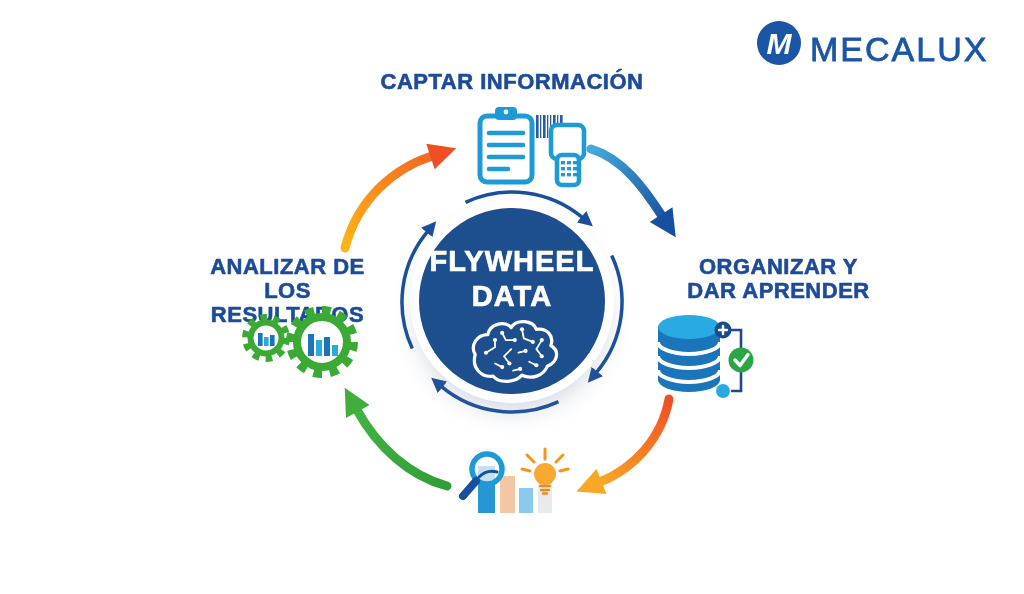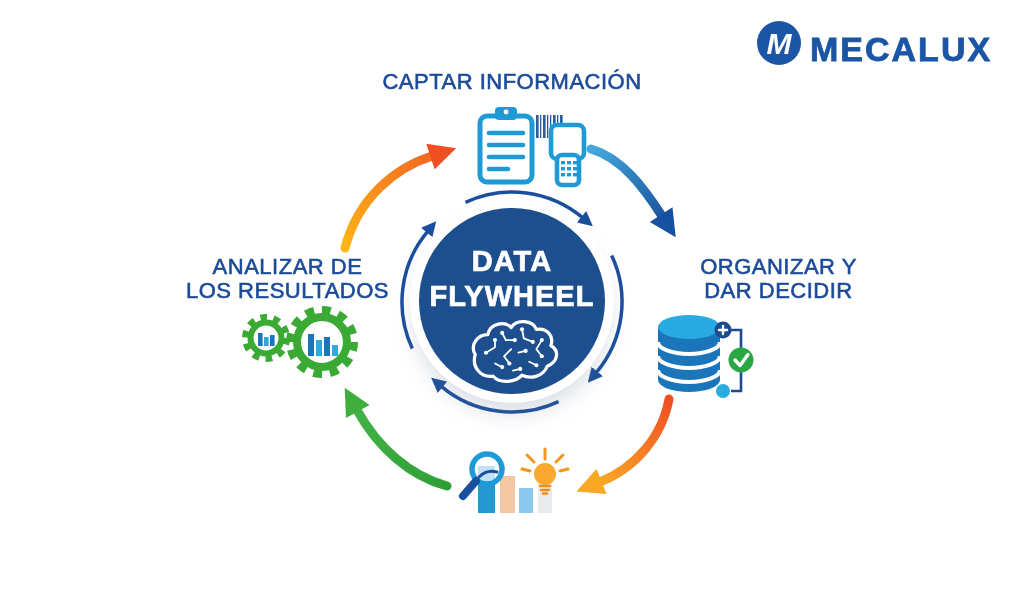--- a/index.html
+++ b/index.html
@@ -4,31 +4,31 @@
 <style>
   html,body{margin:0;padding:0;background:#ffffff;}
   .canvas{
     position:relative;width:1024px;height:594px;background:#ffffff;overflow:hidden;
     font-family:"Liberation Sans",sans-serif;
   }
   .abs{position:absolute;}
   
   .brand{top:18px;left:756px;width:250px;height:50px;display:flex;align-items:center;gap:8px;}
   .wordmark{
-    font-size:34px;font-weight:bold;letter-spacing:2px;
+    font-size:34px;font-weight:normal;letter-spacing:2px;
     color:var(--brand-blue,#1b55a6);
     -webkit-text-stroke:0.8px var(--brand-blue,#1b55a6);
     line-height:1;
     margin-top:12px;
   }
   
   .step-label{
     color:var(--label-blue,#1c4b99);
     -webkit-text-stroke:0.6px var(--label-blue,#1c4b99);
-    font-weight:normal;font-size:22px;letter-spacing:0.5px;text-align:center;line-height:1.08;
+    font-weight:bold;font-size:22px;letter-spacing:0.5px;text-align:center;line-height:1.08;
   }
   .label-top{left:312px;top:70px;width:400px;}
   .label-right{left:676px;top:255px;width:205px;}
   .label-left{left:185px;top:255px;width:205px;}
   .label-bottom{left:332px;top:532px;width:360px;}
   
   .center-circle{
     left:419px;top:208px;width:186px;height:186px;border-radius:50%;
     background:var(--circle-blue,#1d4e8d);
     box-shadow:0 0 0 9px #ffffff, 0 14px 24px 2px rgba(104,118,150,0.30);
@@ -88,22 +88,22 @@
     <g stroke="#1b4f9d" stroke-width="3.5" fill="none">
       <path d="M465.5,202.3 A110,110 0 0 1 582.7,217.7" marker-end="url(#headSmallNavy)"></path>
       <path d="M611.7,255.5 A110,110 0 0 1 596.3,372.7" marker-end="url(#headSmallNavy)"></path>
       <path d="M558.5,401.7 A110,110 0 0 1 441.3,386.3" marker-end="url(#headSmallNavy)"></path>
       <path d="M412.3,348.5 A110,110 0 0 1 427.7,231.3" marker-end="url(#headSmallNavy)"></path>
     </g>
   </svg>
 
   <div class="abs center-circle">
     <div class="center-title">
+      <div>FLYWHEEL</div>
       <div>DATA</div>
-      <div>FLYWHEEL</div>
     </div>
   </div>
   <svg class="abs" style="left:459px;top:308px;" width="108" height="84" viewBox="0 0 120 90">
     <g fill="none" stroke="#ffffff" stroke-linecap="round" stroke-linejoin="round">
       <path stroke-width="3.6" d="M18,50 C12,40 20,28 32,28 C34,16 50,12 58,20 C64,10 82,12 86,22 C98,20 106,30 102,40 C112,46 110,58 98,63 C94,74 80,78 70,73 C62,82 44,82 38,74 C24,76 14,64 18,50 Z"></path>
       <g stroke-width="2">
         <path d="M30,48 L40,42 L40,34"></path>
         <path d="M48,26 L52,34 L62,34"></path>
         <path d="M70,22 L72,32 L82,36"></path>
         <path d="M92,34 L86,44 L92,52"></path>
@@ -136,21 +136,21 @@
       <circle cx="23" cy="23" r="22" fill="#1b55a6"></circle>
       <text x="23" y="34" text-anchor="middle" font-family="Liberation Sans, sans-serif" font-size="30" font-weight="bold" font-style="italic" fill="#ffffff">M</text>
     </svg>
     <div class="wordmark">MECALUX</div>
   </div>
 
   <div class="abs step-label label-top">CAPTAR INFORMACIÓN</div>
 
   <div class="abs step-label label-right">
     <div>ORGANIZAR Y</div>
-    <div>DAR DECIDIR</div>
+    <div>DAR APRENDER</div>
   </div>
 
   <div class="abs step-label label-left">
     <div>ANALIZAR DE</div>
     <div>LOS RESULTADOS</div>
   </div>
 
 
   <svg class="abs overlay" width="1024" height="594" viewBox="0 0 1024 594">
 

